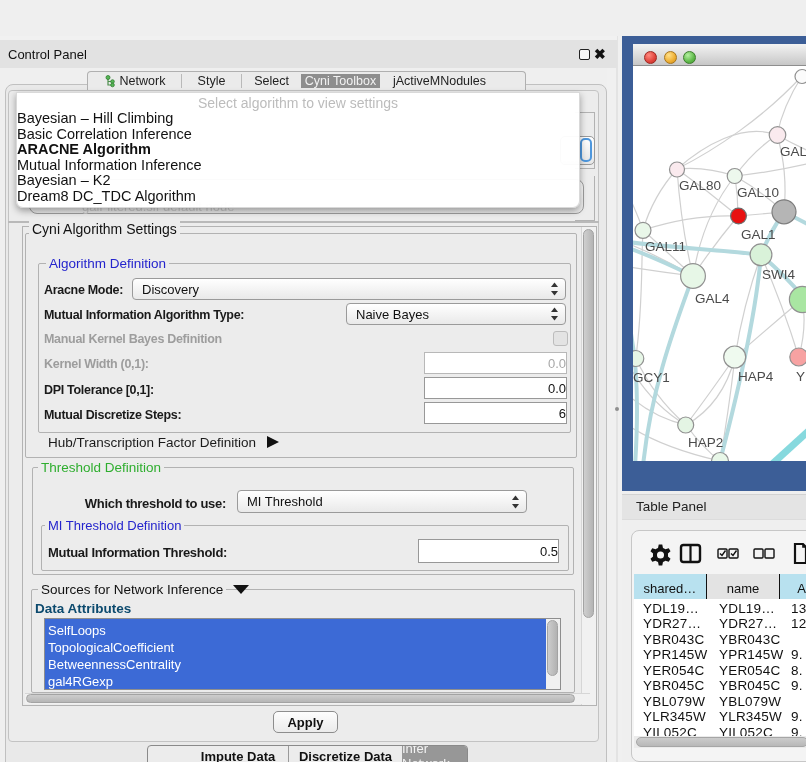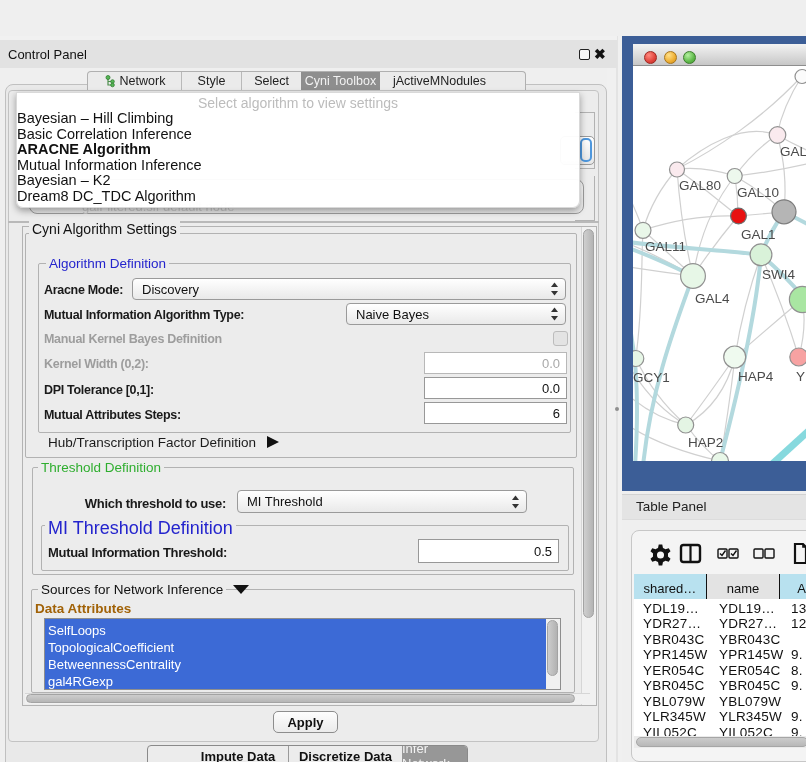--- a/index.html
+++ b/index.html
@@ -2,21 +2,21 @@
 <html><head>
 <meta charset="utf-8">
 <style>
 html,body{margin:0;padding:0;}
 body{width:806px;height:762px;background:#efefef;font-family:"Liberation Sans",sans-serif;overflow:hidden;}
 #root{position:relative;width:806px;height:762px;overflow:hidden;margin-top:36px;}
 .abs{position:absolute;}
 .lbl{font-size:12.5px;font-weight:bold;color:#1a1a1a;white-space:nowrap;letter-spacing:-0.3px;}
 .dis{color:#9d9d9d;}
 .combo{background:linear-gradient(#ffffff,#e9e9e9);border:1px solid #9a9a9a;border-radius:4px;font-size:13px;color:#111;display:flex;align-items:center;padding-left:9px;box-sizing:border-box;}
-.field{background:#fff;border:1px solid #989898;font-size:13px;color:#111;text-align:right;padding-right:6px;box-sizing:border-box;display:flex;align-items:center;justify-content:flex-end;}
+.field{background:#fff;border:1px solid #989898;font-size:13px;color:#111;text-align:right;box-sizing:border-box;display:flex;align-items:center;justify-content:flex-end;}
 .fs{border:1px solid #b2b2b2;border-radius:2px;}
 .fslbl{position:absolute;background:#ececec;padding:0 3px;white-space:nowrap;}
 .arrows{position:absolute;right:6px;top:50%;transform:translateY(-50%);}
 </style>
 </head>
 <body>
 <div id="root">
 
 <div class="abs" style="left:607px;top:0;width:15px;height:762px;background:#f0f0f0;"></div>
 <div class="abs" style="left:616px;top:0;width:2px;height:762px;background:#e3e3e3;"></div>
@@ -25,21 +25,21 @@
 <div class="abs" style="left:0;top:0;width:617px;height:4px;background:#f1f1f1;"></div>
 <div class="abs" style="left:0;top:4px;width:617px;height:28px;background:#e2e2e2;"></div>
 <div class="abs" style="left:8px;top:11px;font-size:13px;color:#111;">Control Panel</div>
 <div class="abs" style="left:579px;top:13px;width:9px;height:9px;border:1.6px solid #222;border-radius:2px;background:#f8f8f8;"></div>
 <div class="abs" style="left:594px;top:10px;font-size:14px;font-weight:bold;color:#111;">✖</div>
 
 <div class="abs" style="left:5px;top:48px;width:602px;height:687px;background:#e9e9e9;border:1px solid #c0c0c0;border-radius:8px;box-sizing:border-box;"></div>
 
 <div class="abs" style="left:8px;top:54px;width:591px;height:652px;background:#ececec;border:1px solid #c3c3c3;border-radius:4px;box-sizing:border-box;"></div>
 
-<div class="abs" style="left:87px;top:35px;width:439px;height:19px;background:#ebebeb;border:1px solid #b0b0b0;border-bottom:none;border-radius:4px 4px 0 0;box-sizing:border-box;display:flex;font-size:12.5px;color:#222;">
+<div class="abs" style="left:87px;top:35px;width:439px;height:19px;background:#ebebeb;border:1px solid #b0b0b0;border-bottom:none;border-radius:4px 4px 0 0;box-sizing:border-box;display:flex;font-size:12.5px;color:#222;align-items:center;">
   <div style="width:93px;display:flex;align-items:center;justify-content:center;border-right:1px solid #b9b9b9;">
     <svg width="12" height="13" viewBox="0 0 12 13" style="margin-right:4px;">
       <path d="M4 3 L4 10 L8 10 M4 6.5 L8 6.5" stroke="#4d8f4d" stroke-width="1.2" fill="none"></path>
       <circle cx="4" cy="2.5" r="2" fill="#57b657" stroke="#2e7d2e" stroke-width="0.8"></circle>
       <circle cx="8.5" cy="6.5" r="1.8" fill="#57b657" stroke="#2e7d2e" stroke-width="0.8"></circle>
       <circle cx="8.5" cy="10" r="1.8" fill="#57b657" stroke="#2e7d2e" stroke-width="0.8"></circle>
     </svg>Network</div>
   <div style="width:59px;display:flex;align-items:center;justify-content:center;border-right:1px solid #b9b9b9;">Style</div>
   <div style="width:59px;display:flex;align-items:center;justify-content:center;">Select</div>
   <div style="width:79px;display:flex;align-items:center;justify-content:center;background:#8e8e8e;color:#f2f2f2;">Cyni Toolbox</div>
@@ -83,47 +83,47 @@
         <path d="M4.5 0.5 L8 5 L1 5 Z" fill="#333"></path>
         <path d="M4.5 13.5 L8 9 L1 9 Z" fill="#333"></path>
       </svg></div>
 <div class="abs lbl" style="left:44px;top:272px;text-align:center;">Mutual Information Algorithm Type:</div>
 <div class="abs combo" style="left:346px;top:267px;width:220px;height:22px;">Naive Bayes<svg class="arrows" width="9" height="14" viewBox="0 0 9 14">
         <path d="M4.5 0.5 L8 5 L1 5 Z" fill="#333"></path>
         <path d="M4.5 13.5 L8 9 L1 9 Z" fill="#333"></path>
       </svg></div>
 <div class="abs lbl dis" style="left:44px;top:296px;">Manual Kernel Bayes Definition</div>
 <div class="abs" style="left:553px;top:295px;width:13px;height:13px;background:#e3e3e3;border:1px solid #bcbcbc;border-radius:3px;"></div>
-<div class="abs lbl dis" style="left:44px;top:321px;">Kernel Width (0,2):</div>
+<div class="abs lbl dis" style="left:44px;top:321px;">Kernel Width (0,1):</div>
 <div class="abs field dis" style="left:424px;top:316px;width:143px;height:22px;color:#a8a8a8;border-color:#b8b8b8;">0.0</div>
 <div class="abs lbl" style="left:44px;top:347px;">DPI Tolerance [0,1]:</div>
 <div class="abs field" style="left:424px;top:341px;width:143px;height:22px;">0.0</div>
-<div class="abs lbl" style="left:44px;top:372px;">Mutual Attributes Steps:</div>
+<div class="abs lbl" style="left:44px;top:372px;">Mutual Discretize Steps:</div>
 <div class="abs field" style="left:424px;top:366px;width:143px;height:22px;">6</div>
 
 <div class="abs" style="left:48px;top:399px;font-size:13.5px;color:#1a1a1a;">Hub/Transcription Factor Definition</div>
 <div class="abs" style="left:267px;top:400px;width:0;height:0;border-left:12px solid #111;border-top:6.5px solid transparent;border-bottom:6.5px solid transparent;"></div>
 
 <div class="abs fs" style="left:32px;top:431px;width:540px;height:106px;"></div>
 <div class="abs fslbl" style="left:38px;top:424px;font-size:13.5px;color:#2fae2f;">Threshold Definition</div>
 <div class="abs lbl" style="left:46px;top:460px;width:180px;text-align:right;font-size:13px;">Which threshold to use:</div>
 <div class="abs combo" style="left:237px;top:454px;width:290px;height:23px;">MI Threshold<svg class="arrows" width="9" height="14" viewBox="0 0 9 14">
         <path d="M4.5 0.5 L8 5 L1 5 Z" fill="#333"></path>
         <path d="M4.5 13.5 L8 9 L1 9 Z" fill="#333"></path>
       </svg></div>
 
 <div class="abs fs" style="left:41px;top:489px;width:526px;height:44px;"></div>
-<div class="abs fslbl" style="left:45px;top:482px;font-size:18px;color:#2424cd;">MI Threshold Definition</div>
+<div class="abs fslbl" style="left:45px;top:482px;font-size:13px;color:#2424cd;">MI Threshold Definition</div>
 <div class="abs lbl" style="left:48px;top:509px;font-size:13px;">Mutual Information Threshold:</div>
 <div class="abs field" style="left:418px;top:503px;width:141px;height:24px;">0.5</div>
 
 <div class="abs fs" style="left:31px;top:553px;width:542px;height:102px;"></div>
 <div class="abs fslbl" style="left:38px;top:546px;font-size:13.5px;color:#111;">Sources for Network Inference</div>
 <div class="abs" style="left:233px;top:549px;width:0;height:0;border-top:9px solid #111;border-left:8px solid transparent;border-right:8px solid transparent;"></div>
-<div class="abs" style="left:35px;top:565px;font-size:13.5px;font-weight:bold;color:#a16207;">Data Attributes</div>
+<div class="abs" style="left:35px;top:565px;font-size:13.5px;font-weight:bold;color:#0c4a6e;">Data Attributes</div>
 
 <div class="abs" style="left:44px;top:582px;width:517px;height:72px;border:1px solid #8e8e8e;background:#fff;box-sizing:border-box;"></div>
 <div class="abs" style="left:45px;top:583px;width:501px;height:70px;background:#3c6ad6;color:#fff;font-size:13px;line-height:17px;padding-left:3px;padding-top:3px;box-sizing:border-box;overflow:hidden;">SelfLoops<br>TopologicalCoefficient<br>BetweennessCentrality<br>gal4RGexp</div>
 <div class="abs" style="left:546px;top:583px;width:14px;height:70px;background:#f0f0f0;"></div>
 <div class="abs" style="left:547px;top:584px;width:11px;height:56px;background:linear-gradient(90deg,#cdcdcd,#b2b2b2);border:1px solid #a3a3a3;border-radius:6px;box-sizing:border-box;"></div>
 
 <div class="abs" style="left:25px;top:657px;width:565px;height:11px;background:#f1f1f1;border-top:1px solid #d6d6d6;box-sizing:border-box;"></div>
 <div class="abs" style="left:26px;top:658px;width:549px;height:9px;background:linear-gradient(#cdcdcd,#b6b6b6);border:1px solid #a3a3a3;border-radius:5px;box-sizing:border-box;"></div>
 
 <div class="abs" style="left:273px;top:675px;width:65px;height:22px;background:linear-gradient(#fdfdfd,#ebebeb);border:1px solid #8d8d8d;border-radius:5px;box-sizing:border-box;display:flex;align-items:center;justify-content:center;font-size:13px;font-weight:bold;color:#111;">Apply</div>

